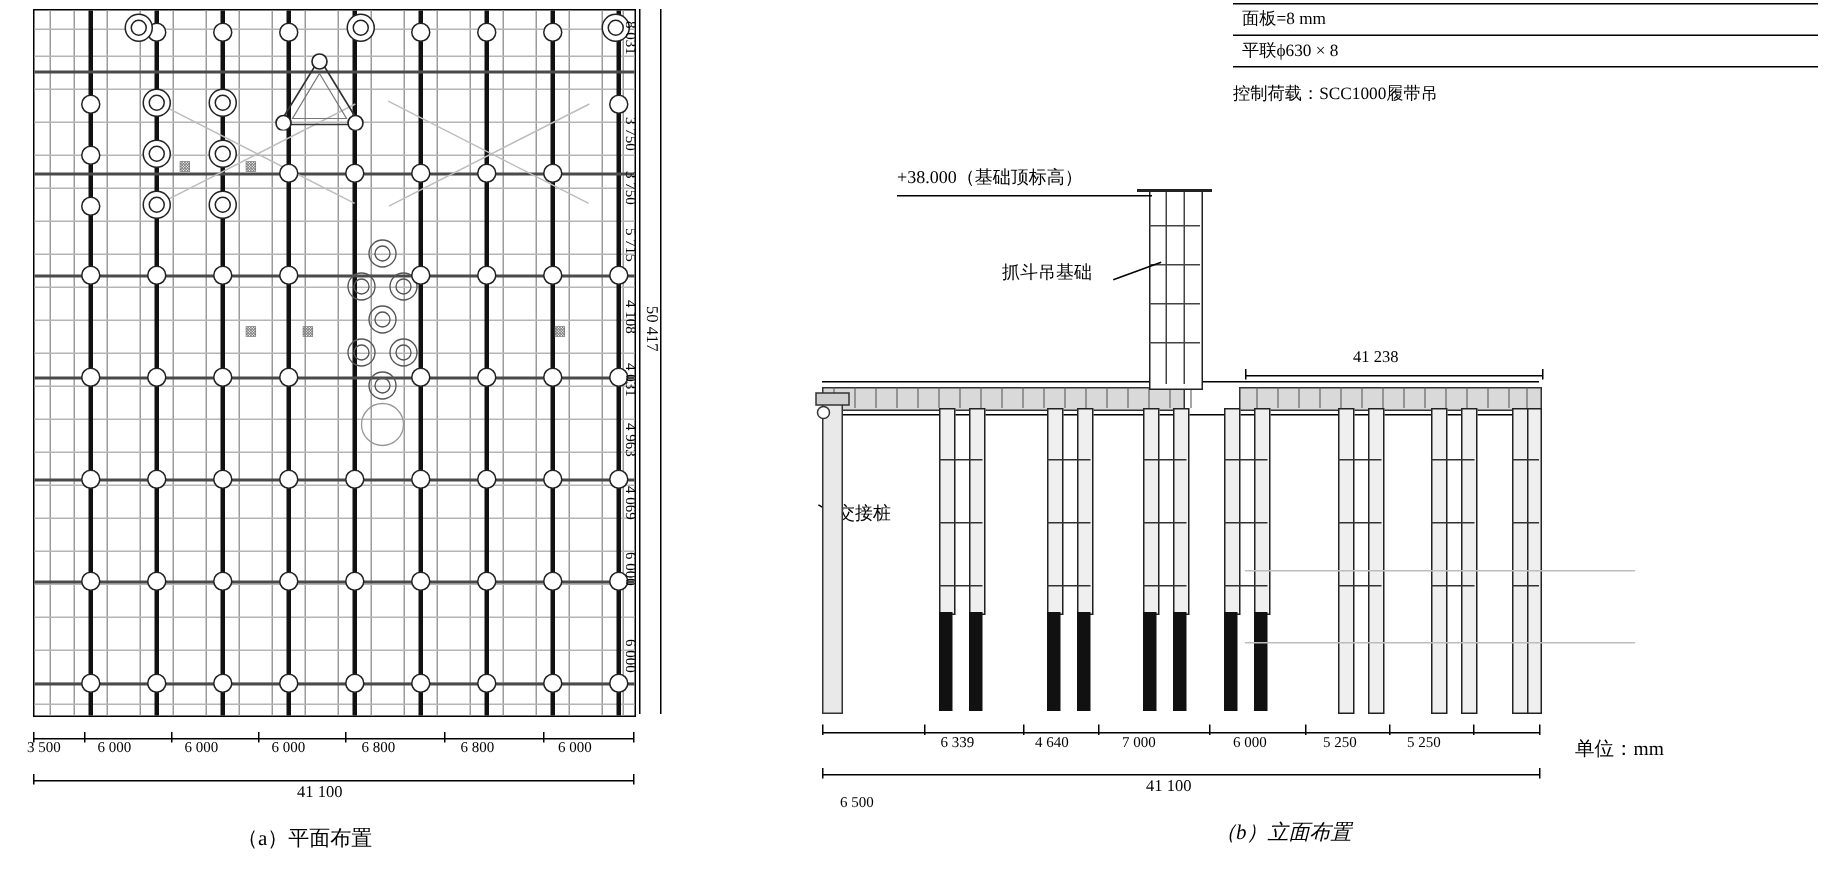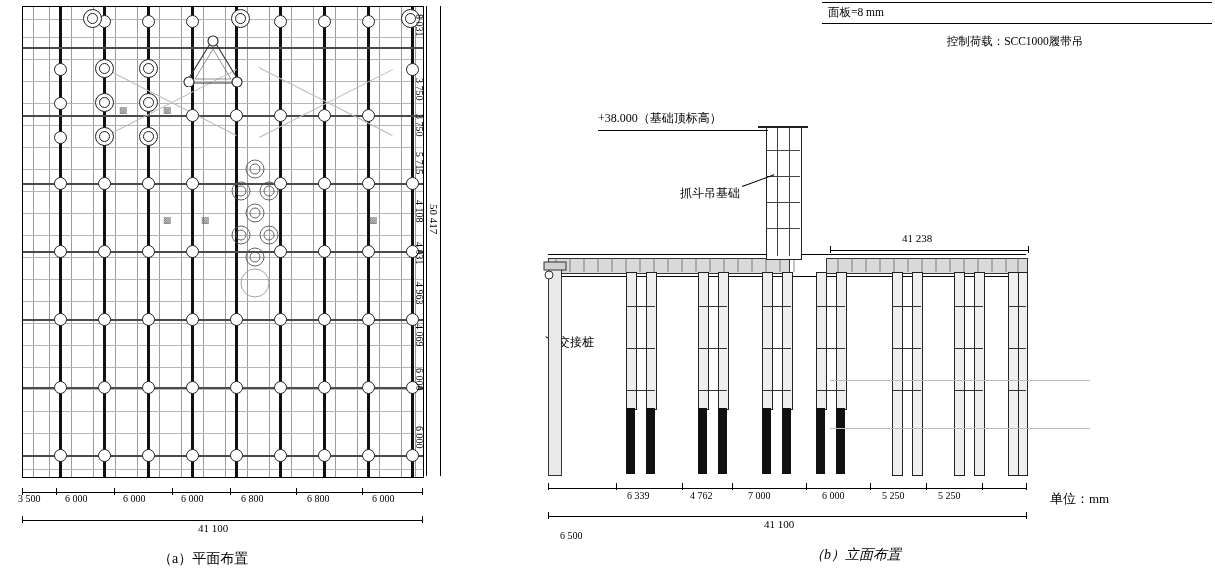--- a/index.html
+++ b/index.html
@@ -42,21 +42,21 @@
   .col{position:absolute;background:#efefef;border:1px solid #222;}
   .pilecol{position:absolute;background:#e9e9e9;border:1px solid #333;}
   .pileblack{position:absolute;background:#111;}
   .tower{position:absolute;border:1.2px solid #222;background:#fff;}
   .leader{position:absolute;background:#000;height:1px;transform-origin:0 0;}
 
   
   #spec{position:absolute;left:822px;top:2px;width:390px;font-family:Liberation Serif, serif;}
   #spec .row{border-bottom:1px solid #000;padding:2px 4px 3px 6px;font-size:11.5px;white-space:nowrap;}
   #spec .row:first-child{border-top:1px solid #000;}
-  #spec .note{padding:10px 4px 4px 0;font-size:11.5px;text-align:center;border:none;}
+  #spec .note{padding:10px 4px 4px 0;font-size:11.5px;text-align:left;border:none;}
 
   .caption{position:absolute;font-size:14px;}
 </style>
 </head>
 <body>
 
 <div class="root">
 
   <div id="plan">
 
@@ -333,21 +333,21 @@
     <div class="ln hl" style="left:236px;top:150px;width:34px;background:#444"></div>
     <div class="ln hl" style="left:236px;top:176px;width:34px;background:#444"></div>
     <div class="ln hl" style="left:236px;top:202px;width:34px;background:#444"></div>
     <div class="ln hl" style="left:236px;top:228px;width:34px;background:#444"></div>
     <div class="ln hl" style="left:228px;top:126px;width:50px;background:#222;height:2px"></div>
 
     <div class="lbl" style="left:68px;top:112px;">+38.000（基础顶标高）</div>
     <div class="ln hl" style="left:68px;top:130px;width:160px;"></div>
     <div class="ln hl" style="left:228px;top:130px;width:10px;"></div>
 
-    <div class="lbl" style="left:150px;top:175px;margin-top:12px;">抓斗吊基础</div>
+    <div class="lbl" style="left:138px;top:175px;">抓斗吊基础</div>
     <div class="leader" style="left:212px;top:186px;width:34px;transform:rotate(-20deg);"></div>
 
     <div class="lbl" style="left:28px;top:336px;">交接桩</div>
     <div class="leader" style="left:24px;top:342px;width:10px;transform:rotate(-150deg);"></div>
 
     <div class="pilecol" style="left:18px;top:268px;width:12px;height:206px;"></div>
     <svg style="position:absolute;left:12px;top:258px;" width="26" height="24">
       <rect x="2" y="4" width="22" height="8" fill="#cfcfcf" stroke="#333" stroke-width="1"></rect>
       <circle cx="7" cy="17" r="4" fill="#fff" stroke="#333" stroke-width="1"></circle>
     </svg>
@@ -419,35 +419,36 @@
       <div class="dimtick" style="left:152px;top:483px;"></div>
       <div class="dimtick" style="left:202px;top:483px;"></div>
       <div class="dimtick" style="left:276px;top:483px;"></div>
       <div class="dimtick" style="left:340px;top:483px;"></div>
       <div class="dimtick" style="left:396px;top:483px;"></div>
       <div class="dimtick" style="left:452px;top:483px;"></div>
       <div class="dimtick" style="left:496px;top:483px;"></div>
 
       <div class="dimtxt" style="left:30px;top:490px;margin-top:40px;">6 500</div>
       <div class="dimtxt" style="left:97px;top:490px;">6 339</div>
-      <div class="dimtxt" style="left:160px;top:490px;">4 762</div>
+      <div class="dimtxt" style="left:160px;top:490px;">4 640</div>
       <div class="dimtxt" style="left:218px;top:490px;">7 000</div>
       <div class="dimtxt" style="left:292px;top:490px;">6 000</div>
       <div class="dimtxt" style="left:352px;top:490px;">5 250</div>
       <div class="dimtxt" style="left:408px;top:490px;">5 250</div>
 
       <div class="dimline" style="left:18px;top:516px;width:478px;"></div>
       <div class="dimtick" style="left:18px;top:512px;"></div>
       <div class="dimtick" style="left:496px;top:512px;"></div>
       <div class="dimtxt" style="left:234px;top:518px;font-size:11px;">41 100</div>
     </div>
 
     <div class="lbl" style="left:520px;top:492px;font-size:13px;">单位：mm</div>
 
     <div class="caption" style="left:280px;top:546px;font-style:italic;">（b）立面布置</div>
   </div>
 
   <div id="spec">
     <div class="row">面板=8 mm</div>
+    <div class="row">平联ϕ630 × 8</div>
     <div class="note">控制荷载：SCC1000履带吊</div>
   </div>
 
 </div>
 
 </body></html>

